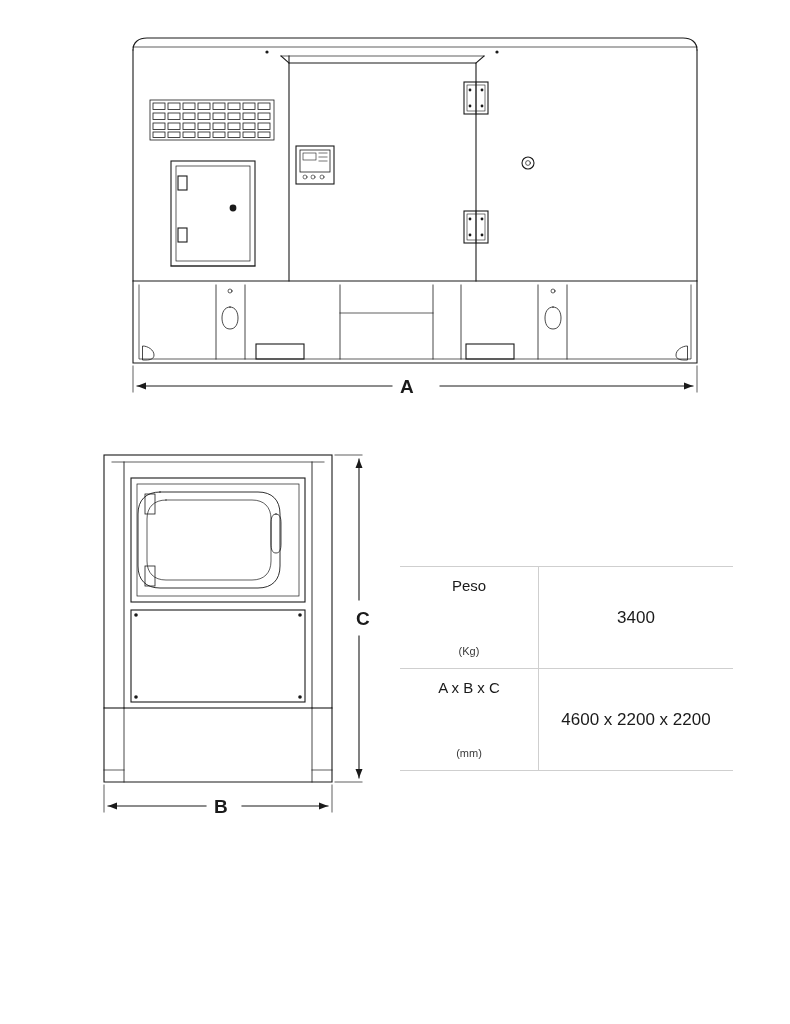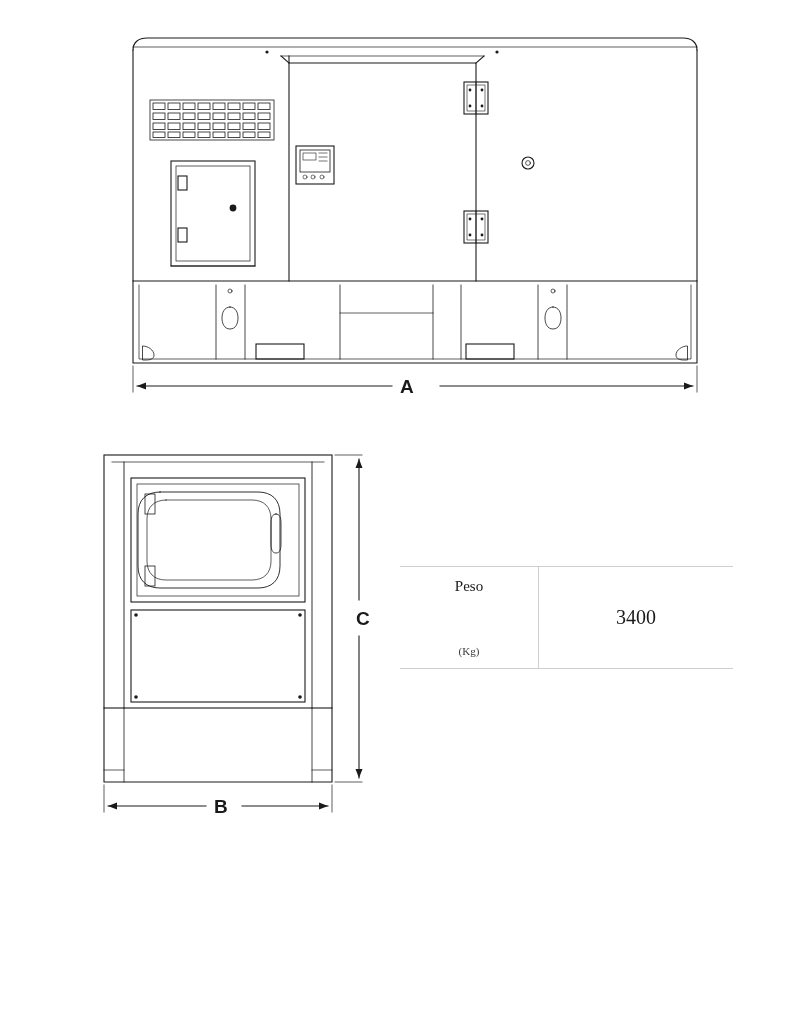--- a/index.html
+++ b/index.html
@@ -37,21 +37,21 @@
   #label-A { left: 400px; top: 376px; }
   #label-B { left: 214px; top: 796px; }
   #label-C { left: 356px; top: 608px; }
 
   .spec-table {
     position: absolute;
     left: 400px;
     top: 566px;
     width: 333px;
     border-collapse: collapse;
-    font-family: Liberation Serif, serif;
+    font-family: Liberation Sans, sans-serif;
   }
   .spec-table td {
     border-top: 1px solid #cfcfcf;
     border-bottom: 1px solid #cfcfcf;
     padding: 10px 4px;
     text-align: center;
     vertical-align: middle;
   }
   .spec-table td.key-cell {
     width: 130px;
@@ -64,21 +64,21 @@
     line-height: 1.25;
   }
   .spec-unit {
     font-size: 11px;
     color: #3a3a3a;
     display: block;
     line-height: 1.3;
     margin-top: 48px;
   }
   .spec-value {
-    font-size: 20px;
+    font-size: 17px;
     color: #1a1a1a;
     white-space: nowrap;
     margin-top: 28px;
   }
 </style>
 </head>
 <body>
 
 <div class="sheet">
 
@@ -285,16 +285,25 @@
     <tbody>
       <tr>
         <td class="key-cell">
           <span class="spec-key">Peso</span>
           <span class="spec-unit">(Kg)</span>
         </td>
         <td>
           <span class="spec-value">3400</span>
         </td>
       </tr>
+      <tr>
+        <td class="key-cell">
+          <span class="spec-key">A x B x C</span>
+          <span class="spec-unit">(mm)</span>
+        </td>
+        <td>
+          <span class="spec-value">4600 x 2200 x 2200</span>
+        </td>
+      </tr>
     </tbody>
   </table>
 
 </div>
 
 </body></html>

